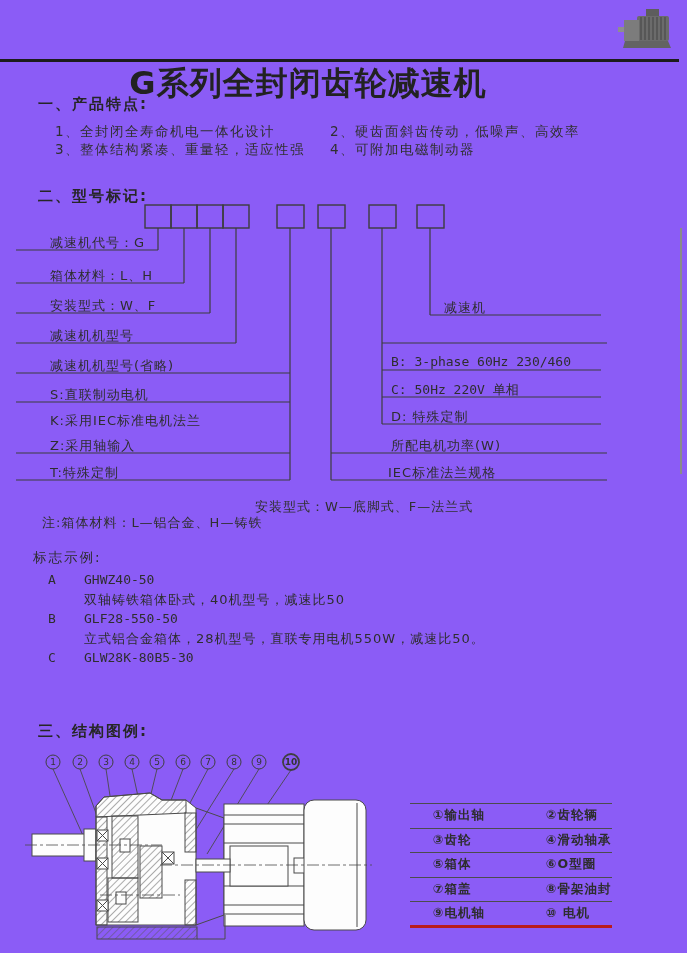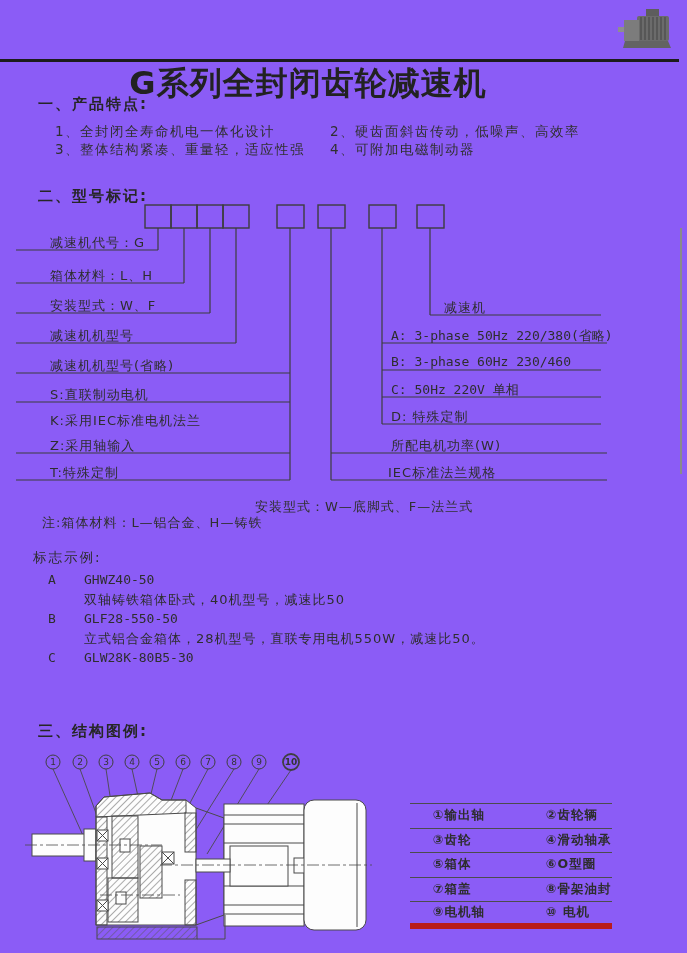--- a/index.html
+++ b/index.html
@@ -37,21 +37,21 @@
   .exk0{left:48px;top:572px;} .exc0{left:84px;top:572px;} .exd0{left:84px;top:591px;}
   .exk1{left:48px;top:611px;} .exc1{left:84px;top:611px;} .exd1{left:84px;top:630px;}
   .exk2{left:48px;top:650px;} .exc2{left:84px;top:650px;} .exd2{left:84px;top:668px;}
   .exdesc{letter-spacing:1px;}
   
   .draw-svg{position:absolute;left:20px;top:745px;width:395px;height:205px;}
   
   .legend{position:absolute;left:410px;top:803px;width:202px;border-collapse:collapse;table-layout:fixed;}
   .legend tr{height:24.5px;}
   .legend td{border-top:1px solid #4c4c4c;font-size:12.5px;font-weight:bold;letter-spacing:1px;color:#2d2d2d;padding:0 0 0 23px;vertical-align:middle;}
-  .legend tr:last-child td{border-bottom:6px solid #b91c1c;}
+  .legend tr:last-child td{border-bottom:3px solid #b91c1c;}
   .legend td:first-child{width:90px;}
   .edge-line{position:absolute;left:680px;top:228px;width:2px;height:246px;background:#8a8a8a;}
 </style>
 </head>
 <body>
 
 <div class="page">
 
   <div class="top-rule"></div>
 
@@ -126,21 +126,20 @@
   <div class="abs dlabel ml1">箱体材料：L、H</div>
   <div class="abs dlabel ml2">安装型式：W、F</div>
   <div class="abs dlabel ml3">减速机机型号</div>
   <div class="abs dlabel ml4">减速机机型号(省略)</div>
   <div class="abs dlabel ml5">S:直联制动电机</div>
   <div class="abs dlabel ml6">K:采用IEC标准电机法兰</div>
   <div class="abs dlabel ml7">Z:采用轴输入</div>
   <div class="abs dlabel ml8">T:特殊定制</div>
 
   <div class="abs dlabel mr0">减速机</div>
-  <div class="abs dlabel mono mr1">A: 3-phase 50Hz 220/380(省略)</div>
   <div class="abs dlabel mono mr2">B: 3-phase 60Hz 230/460</div>
   <div class="abs dlabel mono mr3">C: 50Hz 220V  单相</div>
   <div class="abs dlabel mr4">D: 特殊定制</div>
   <div class="abs dlabel mr5">所配电机功率(W)</div>
   <div class="abs dlabel mr6">IEC标准法兰规格</div>
 
   <div class="abs note note-l">注:箱体材料：L—铝合金、H—铸铁</div>
   <div class="abs note note-r">安装型式：W—底脚式、F—法兰式</div>
 
   <div class="abs ex-head">标志示例:</div>

